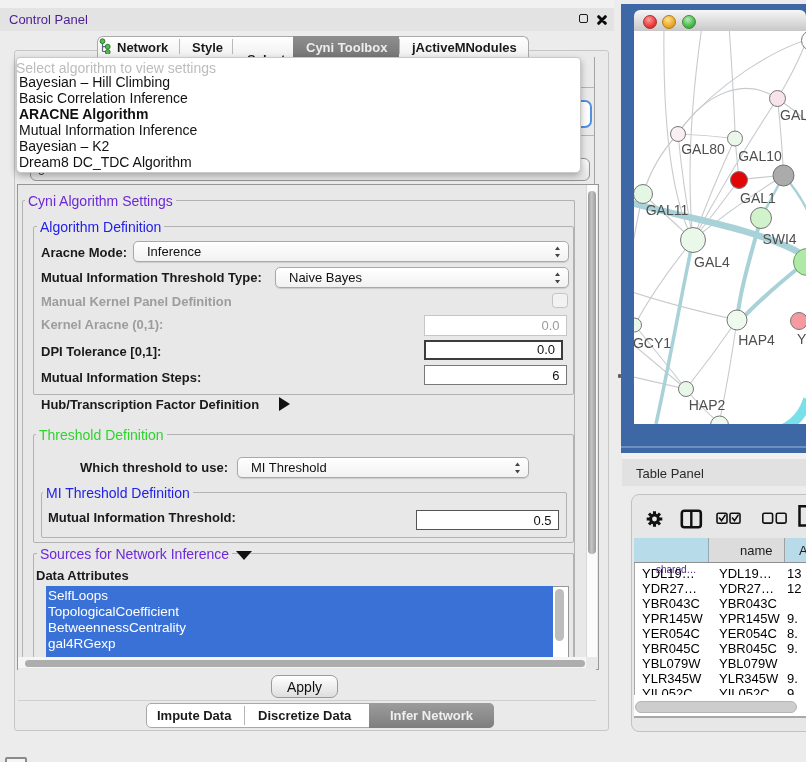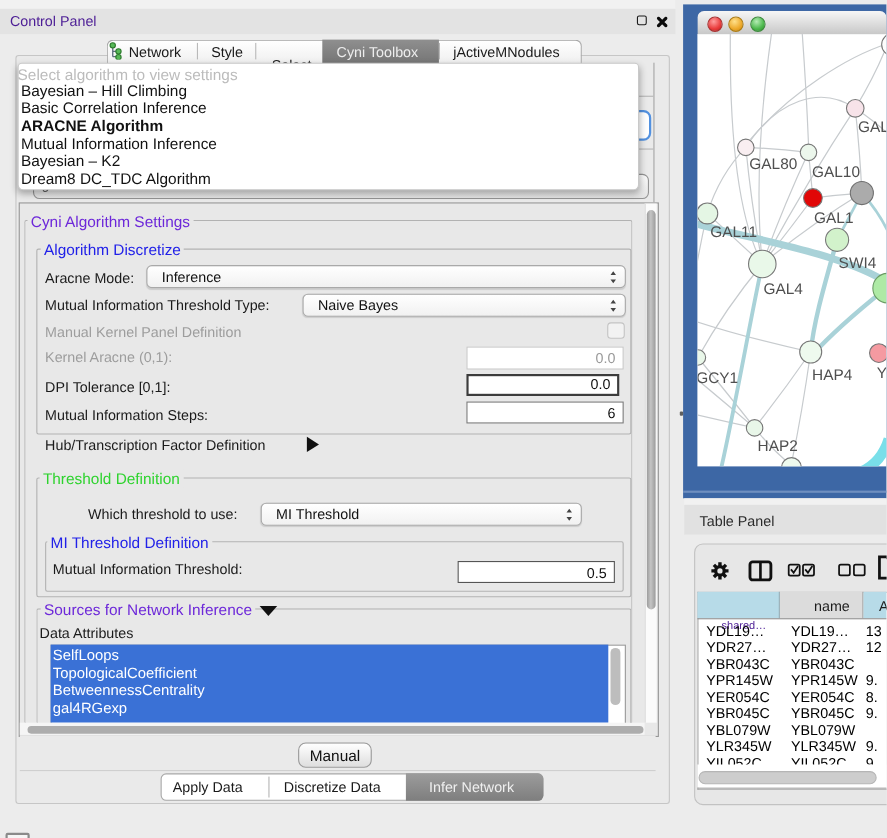--- a/index.html
+++ b/index.html
@@ -1,16 +1,16 @@
 <!DOCTYPE html>
 <html><head><meta charset="utf-8"><style>
 html,body{margin:0;padding:0}
 body{width:806px;height:762px;background:#ececec;font-family:"Liberation Sans",sans-serif;position:relative;overflow:hidden}
 .a{position:absolute}
-.lbl{font-size:13px;font-weight:normal;color:#1a1a1a;white-space:nowrap}
+.lbl{font-size:13px;font-weight:bold;color:#1a1a1a;white-space:nowrap}
 .dis{color:#9d9d9d}
 .gbox{position:absolute;border:1px solid #b2b2b2;border-radius:2px}
 .gtit{position:absolute;font-size:14px;color:#6d28d9;background:#e8e8e8;padding:0 3px;white-space:nowrap}
 .combo{position:absolute;border:1px solid #a9a9a9;border-radius:5px;background:linear-gradient(#ffffff,#f1f1f1);box-shadow:0 1px 1px rgba(0,0,0,0.12)}
 .combo .t{position:absolute;left:13px;top:0;height:100%;display:flex;align-items:center;font-size:13px;color:#111;white-space:nowrap}
 .arr{position:absolute;right:7px;top:50%;width:7px;height:12px;margin-top:-6px}
 .fld{position:absolute;background:#fff;font-size:13px;color:#111;text-align:right;display:flex;align-items:center;justify-content:flex-end;padding-right:6px;box-sizing:border-box}
 </style></head><body>
 
 <div class="a" style="left:0;top:0;width:2px;height:4px;background:#4a4a4a"></div>
@@ -47,21 +47,21 @@
 <div class="a" style="left:350px;top:100px;width:238px;height:24px;border:2px solid #5291e0;border-radius:7px;background:#fff"></div>
 <div class="a" style="left:30px;top:158px;width:558px;height:21px;border:1px solid #949494;border-radius:6px;background:linear-gradient(#fbfbfb,#e4e4e4)"></div>
 <div class="a" style="left:38px;top:161px;font-size:12.5px;color:#333">galFiltered.sif default node</div>
 
 <div class="a" style="left:17px;top:184px;width:580px;height:484px;border:1px solid #979797;background:#e8e8e8"></div>
 
 <div class="gbox" style="left:22px;top:200px;width:551px;height:457px;border-bottom:none"></div>
 <div class="gtit" style="left:25px;top:193px">Cyni Algorithm Settings</div>
 
 <div class="gbox" style="left:33px;top:226px;width:539px;height:167px"></div>
-<div class="gtit" style="left:37px;top:219px;color:#2121e8">Algorithm Discretize</div>
+<div class="gtit" style="left:37px;top:219px;color:#2121e8">Algorithm Definition</div>
 
 <div class="a lbl" style="left:41px;top:245px">Aracne Mode:</div>
 <div class="combo" style="left:133px;top:241px;width:434px;height:19px">
     <span class="t">Inference</span>
 <svg class="arr" viewBox="0 0 7 12">
       <path d="M3.5 0.5 L6 4 L1 4 Z M3.5 11.5 L6 8 L1 8 Z" fill="#444"></path>
     </svg>
   </div>
 
 <div class="a lbl" style="left:41px;top:270px">Mutual Information Threshold Type:</div>
@@ -114,26 +114,26 @@
 <div class="a" style="left:46px;top:586px;width:507px;height:71px;background:#3a71d6"></div>
 <div class="a" style="left:48px;top:588px;font-size:13.5px;color:#fff;line-height:16px">SelfLoops<br>TopologicalCoefficient<br>BetweennessCentrality<br>gal4RGexp</div>
 <div class="a" style="left:555px;top:589px;width:9px;height:52px;background:#bdbdbd;border-radius:5px"></div>
 
 <div class="a" style="left:586px;top:185px;width:11px;height:472px;background:#fbfbfb;border-left:1px solid #d8d8d8;box-sizing:border-box"></div>
 <div class="a" style="left:587.5px;top:191px;width:8px;height:363px;background:linear-gradient(90deg,#9b9b9b,#c4c4c4 45%,#9b9b9b);border-radius:4px"></div>
 <div class="a" style="left:18px;top:657px;width:568px;height:11px;background:#f5f5f5"></div>
 <div class="a" style="left:25px;top:659.5px;width:560px;height:7.5px;background:#adadad;border-radius:4px"></div>
 
 <div class="a" style="left:18px;top:669px;width:578px;height:31px;background:#eaeaea;border-bottom:1px solid #cfcfcf"></div>
-<div class="a" style="left:271px;top:675px;width:65px;height:21px;border:1px solid #9a9a9a;border-radius:7px;background:linear-gradient(#ffffff,#dedede);display:flex;align-items:center;justify-content:center;font-size:14px;color:#111">Manual</div>
+<div class="a" style="left:271px;top:675px;width:65px;height:21px;border:1px solid #9a9a9a;border-radius:7px;background:linear-gradient(#ffffff,#dedede);display:flex;align-items:center;justify-content:center;font-size:14px;color:#111">Apply</div>
 
 <div class="a" style="left:146px;top:703px;width:348px;height:25px;border:1px solid #a8a8a8;border-radius:5px;background:#fff;box-sizing:border-box"></div>
 <div class="a" style="left:244px;top:706px;width:1px;height:19px;background:#b5b5b5"></div>
 <div class="a" style="left:369px;top:703px;width:125px;height:25px;background:linear-gradient(#9c9c9c,#7e7e7e);border-radius:0 5px 5px 0"></div>
-<div class="a lbl" style="left:157px;top:708px">Apply Data</div>
+<div class="a lbl" style="left:157px;top:708px">Impute Data</div>
 <div class="a lbl" style="left:258px;top:708px">Discretize Data</div>
 <div class="a lbl" style="left:390px;top:708px;color:#efefef">Infer Network</div>
 
 <div class="a" style="left:16px;top:57px;width:565px;height:116px;background:#fff;border:1px solid #c9c9c9;border-radius:4px 4px 5px 5px;box-shadow:0 3px 7px rgba(0,0,0,0.3);box-sizing:border-box"></div>
 <div class="a" style="left:16px;top:60px;width:565px;height:14px;font-size:14px;color:#bcbcbc;text-align:left">Select algorithm to view settings</div>
 <div class="a" style="left:19px;top:74px;font-size:14px;color:#111;line-height:16px">Bayesian – Hill Climbing<br>Basic Correlation Inference<br><b>ARACNE Algorithm</b><br>Mutual Information Inference<br>Bayesian – K2<br>Dream8 DC_TDC Algorithm</div>
 
 <div class="a" style="left:621px;top:4px;width:185px;height:449px;background:#3d67a5"></div>
 <div class="a" style="left:621px;top:446px;width:185px;height:2px;background:#6f8fc0"></div>
 <div class="a" style="left:618px;top:374px;width:3px;height:4px;background:#5f5f5f;border-radius:1px"></div>

